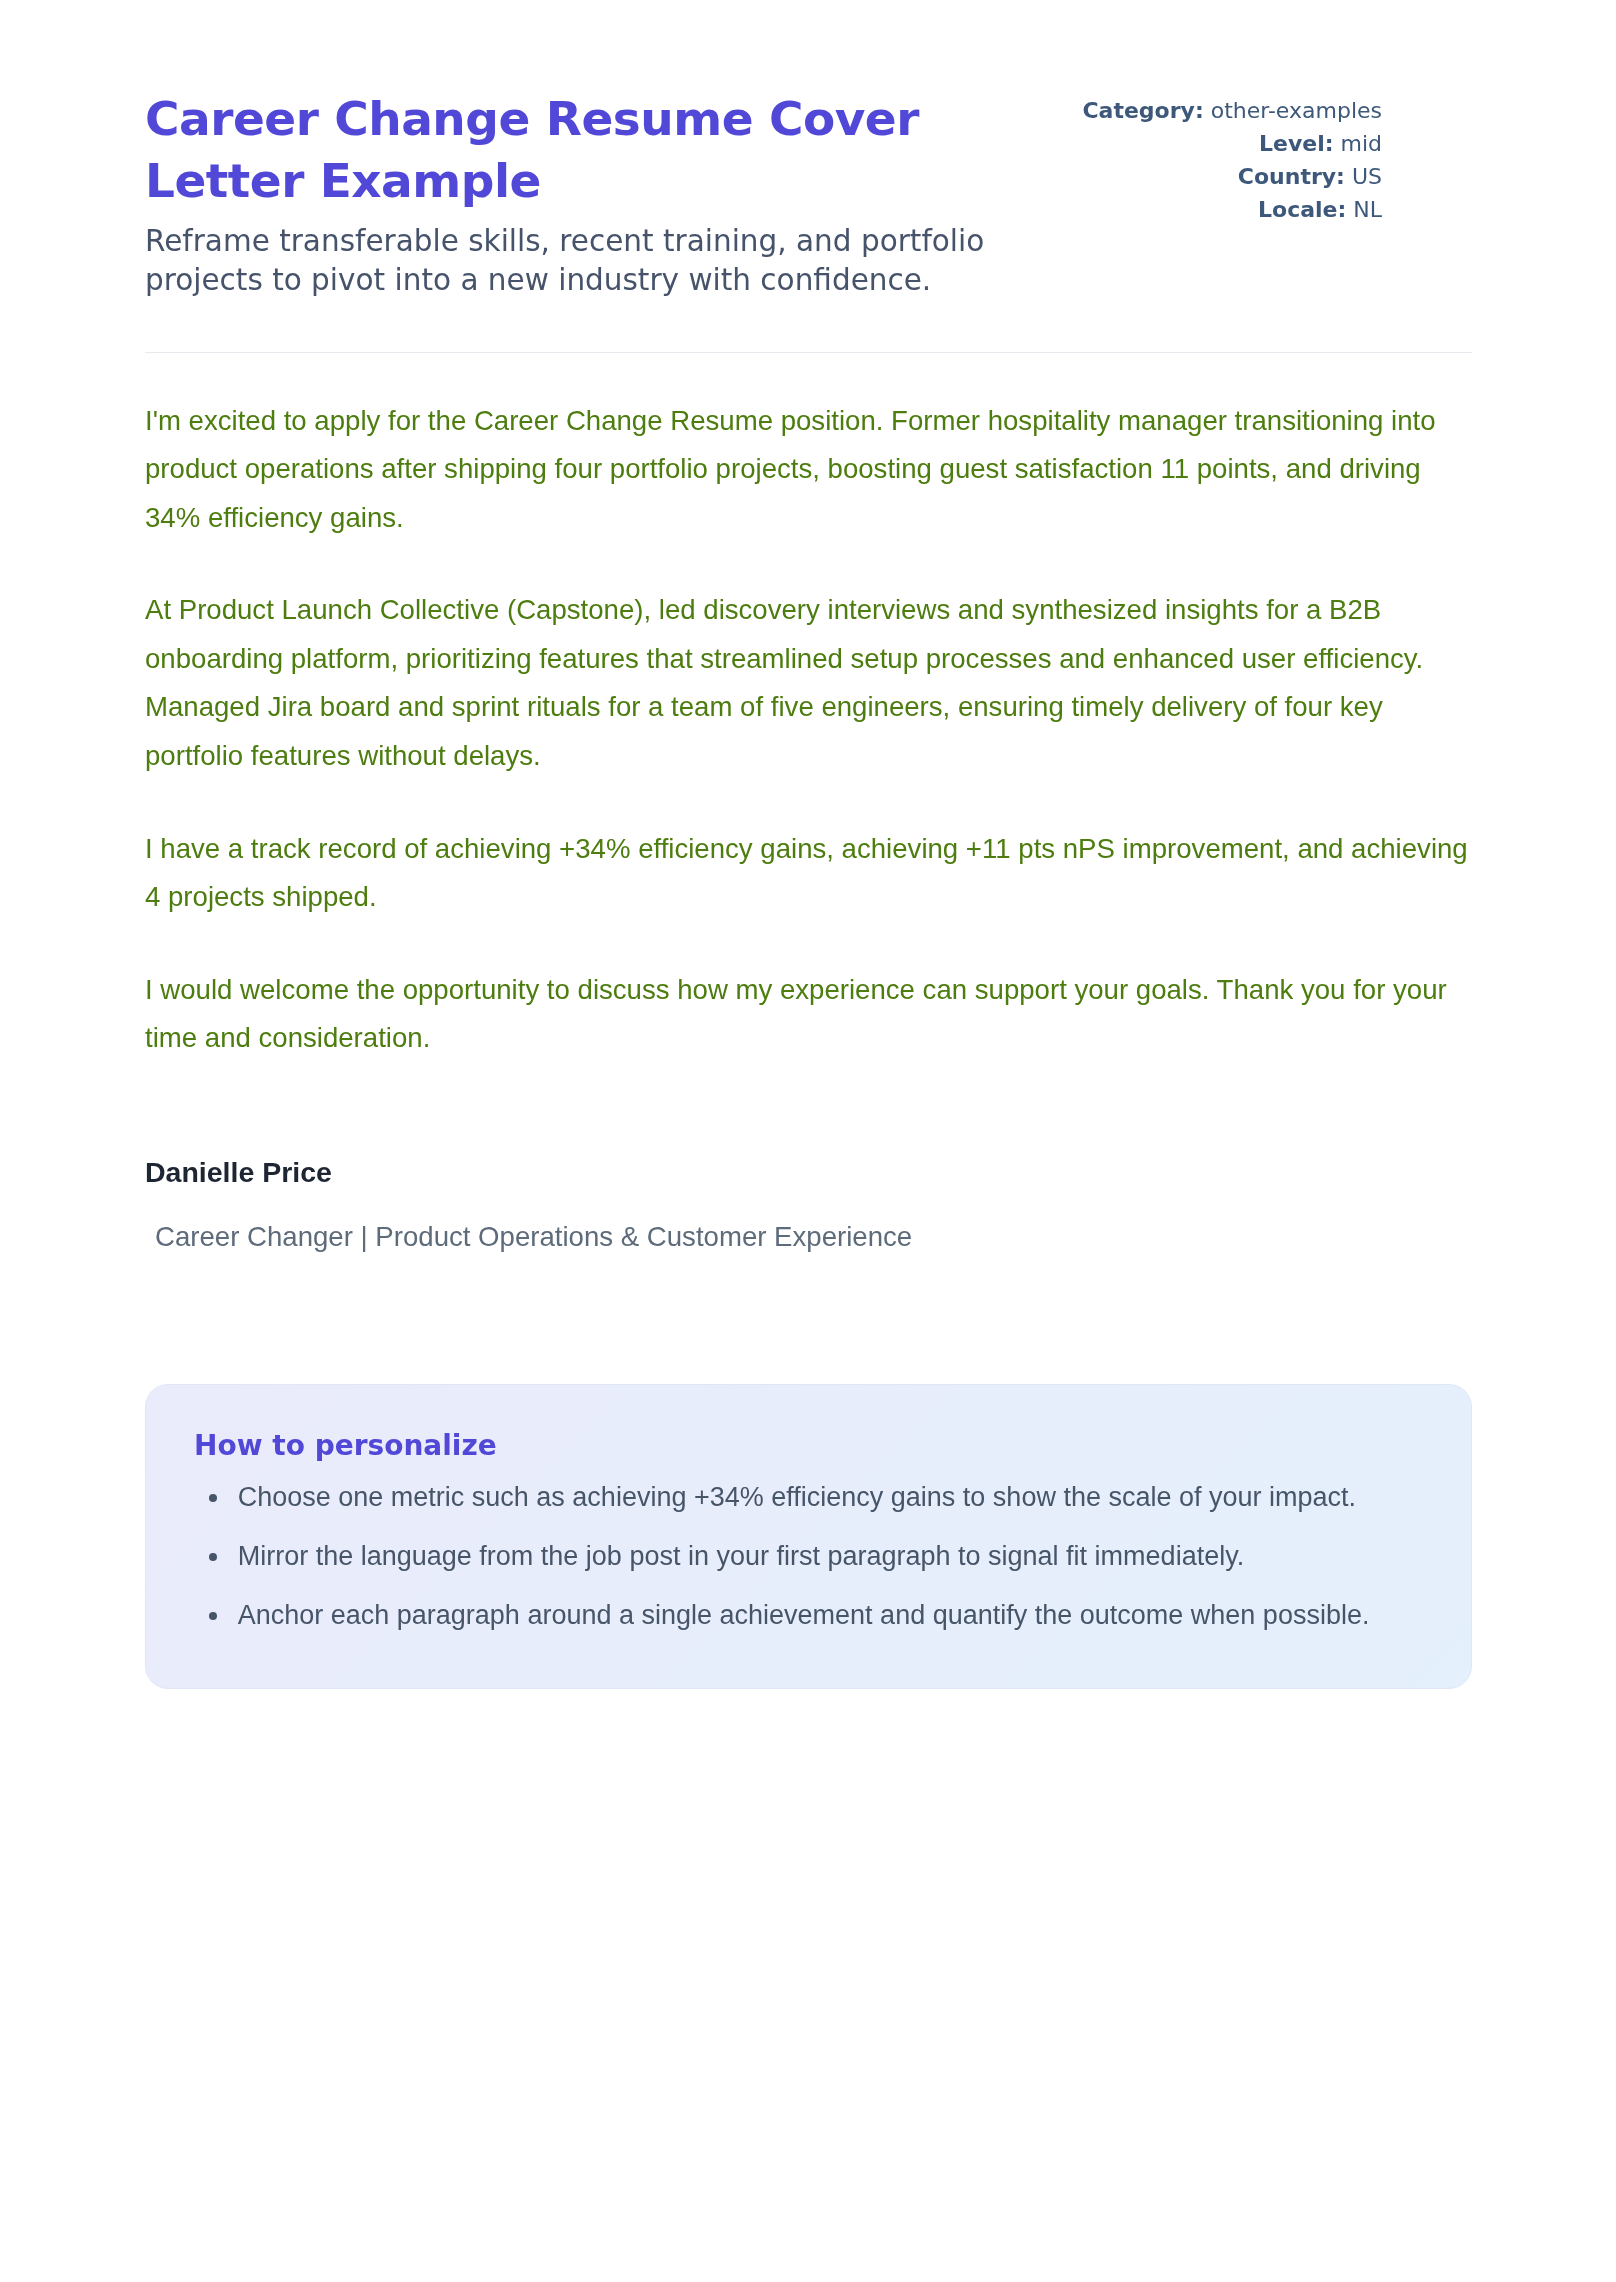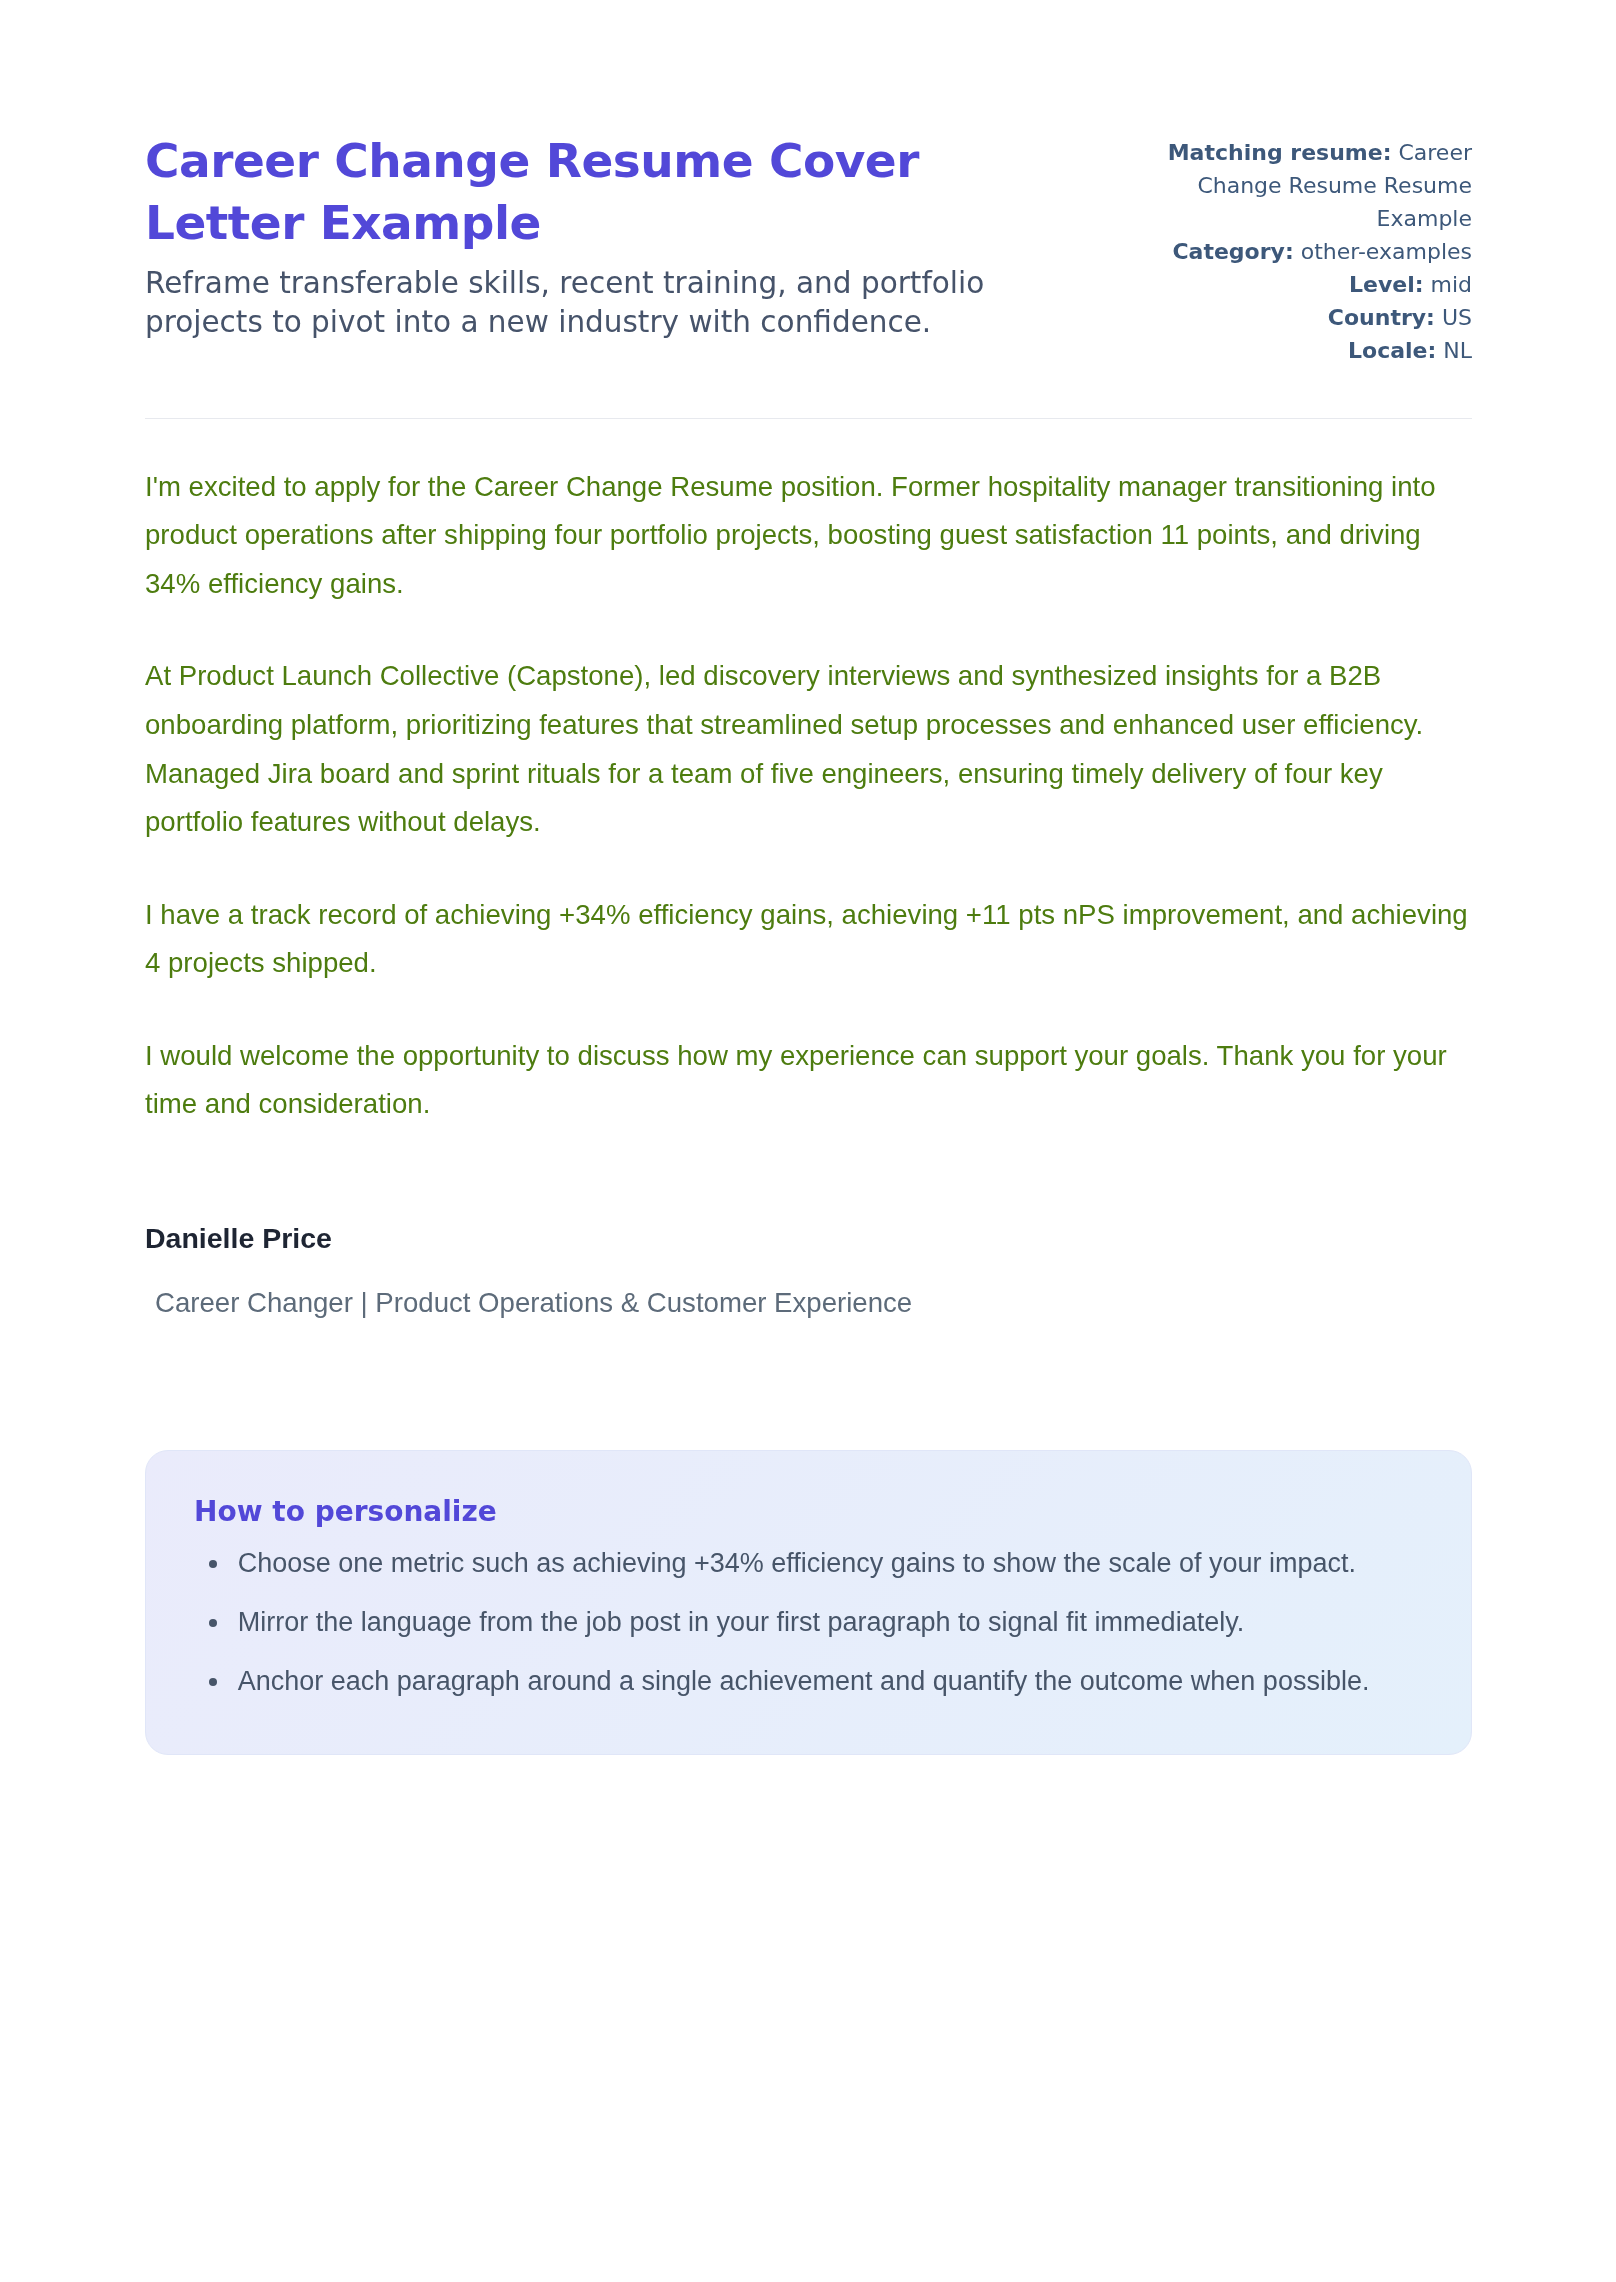--- a/index.html
+++ b/index.html
@@ -6,21 +6,21 @@
   body {
     width: 1617px;
     height: 2283px;
     background: #ffffff;
     font-family: "DejaVu Sans", sans-serif;
     -webkit-font-smoothing: antialiased;
   }
   .page { padding: 88px 145px 0 145px; box-sizing: border-box; }
 
   
-  .header { display: flex; justify-content: space-between; align-items: flex-start; margin-top: 42px; }
+  .header { display: flex; justify-content: flex-start; align-items: flex-start; }
   .header-left { max-width: 904px; }
   .title {
     margin: 0;
     font-size: 47px;
     line-height: 1.32;
     font-weight: 700;
     letter-spacing: -0.5px;
     color: #5248d8;
   }
   .subtitle {
@@ -106,21 +106,20 @@
 <body>
 
 <div class="page">
 
   <header class="header">
     <div class="header-left">
       <h1 class="title">Career Change Resume Cover Letter Example</h1>
       <p class="subtitle">Reframe transferable skills, recent training, and portfolio projects to pivot into a new industry with confidence.</p>
     </div>
     <aside class="meta">
-      <p class="meta-row"><span class="meta-label">Matching resume:</span> <span>Career Change Resume Resume Example</span></p>
       <p class="meta-row"><span class="meta-label">Category:</span> <span>other-examples</span></p>
       <p class="meta-row"><span class="meta-label">Level:</span> <span>mid</span></p>
       <p class="meta-row"><span class="meta-label">Country:</span> <span>US</span></p>
       <p class="meta-row"><span class="meta-label">Locale:</span> <span>NL</span></p>
     </aside>
   </header>
 
   <hr class="divider">
 
   <main class="letter">

